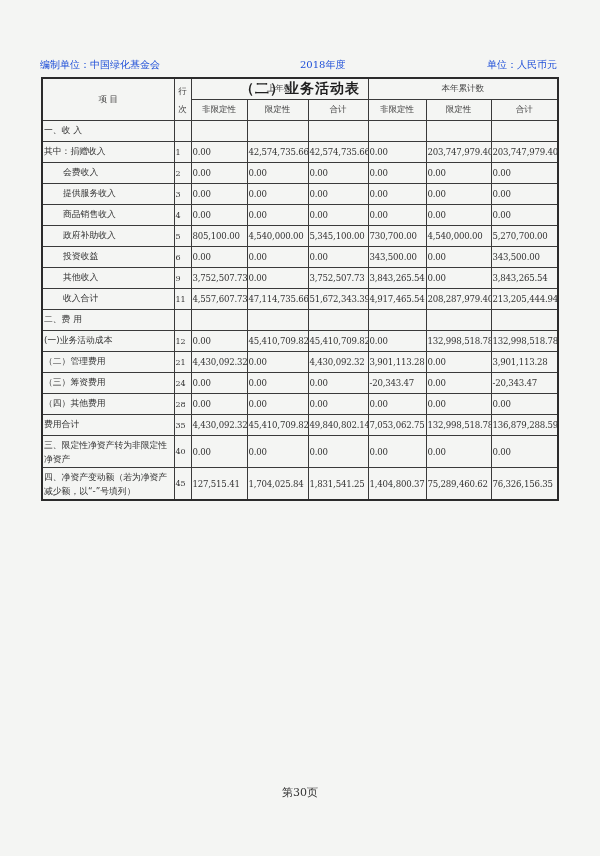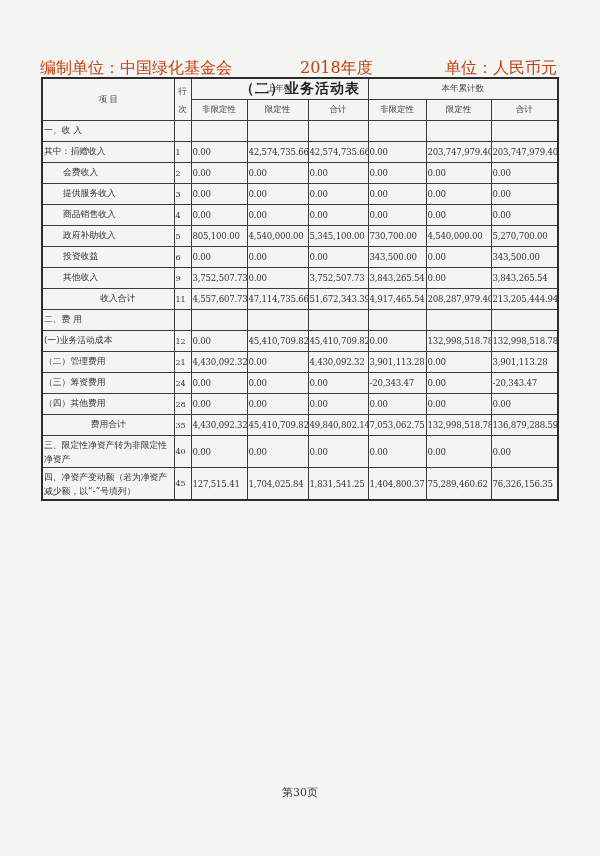--- a/index.html
+++ b/index.html
@@ -4,40 +4,40 @@
 <style>
   html, body { margin:0; padding:0; }
   body {
     width:600px; height:856px; background:#f4f5f3; position:relative; overflow:hidden;
     font-family: "DejaVu Serif", "Liberation Serif", serif; color:#2a2a2a;
   }
   .title {
     position:absolute; left:0; width:600px; top:32px; text-align:center;
     font-family:"DejaVu Sans", sans-serif; font-size:14px; font-weight:bold; color:#1f1f1f; letter-spacing:1px;margin-top:48px;
   }
-  .meta { position:absolute; top:58px; font-size:16px; color:#c2410c; }
+  .meta { position:absolute; top:58px; font-size:10px; color:#1d4ed8; }
   .meta.left { left:40px; }
   .meta.center { left:300px; }
   .meta.right { right:43px; }
   table.report {
     position:absolute; left:41px; top:77px; width:516px;
     border-collapse:collapse; table-layout:fixed; font-size:8.6px;
     border:2px solid #2b2b2b;
   }
   table.report td, table.report th {
     border:1px solid #3a3a3a; padding:0 1px; height:20px; overflow:hidden; white-space:nowrap;
     font-weight:normal; color:#333;
   }
   table.report th { font-family:"DejaVu Sans", sans-serif; font-size:8.5px; text-align:center; color:#444; }
   th.hdr-top { height:17px; }
   th.hdr-sub { height:20px; }
   td.label { font-family:"DejaVu Sans", sans-serif; font-size:8.8px; color:#333;margin-left:24px; }
   td.label.indent { padding-left:20px; }
   td.label.indent2 { }
-  td.label.center { text-align:center; }
+  td.label.center { }
   td.label.wrap { white-space:normal; line-height:14px; height:31px; }
   td.num { font-family:"DejaVu Serif", serif; letter-spacing:-0.2px; }
   td.rowno { text-align:left; color:#555; font-size:8px; }
   .footer {
     position:absolute; top:785px; left:0; width:600px; text-align:center; font-size:11px; color:#333;
   }
 </style>
 </head>
 <body>
 

